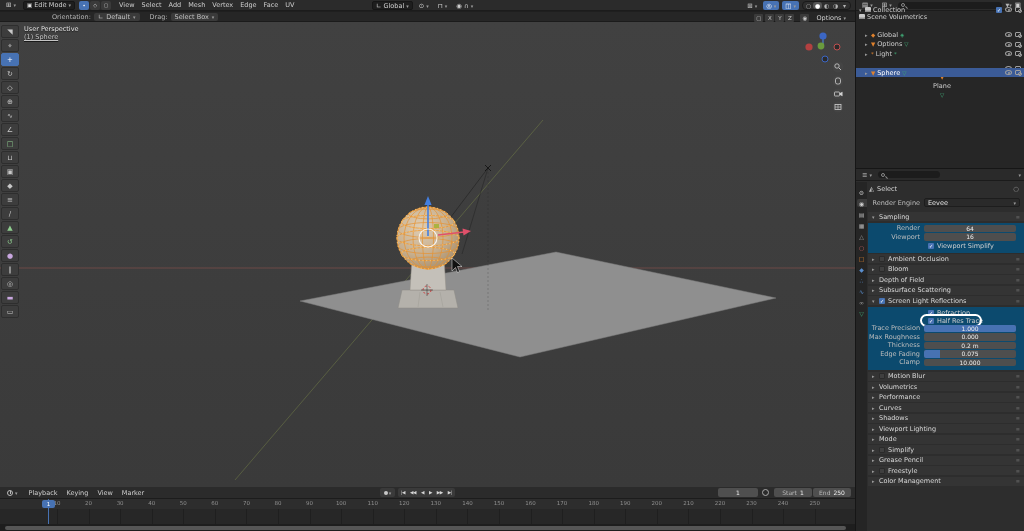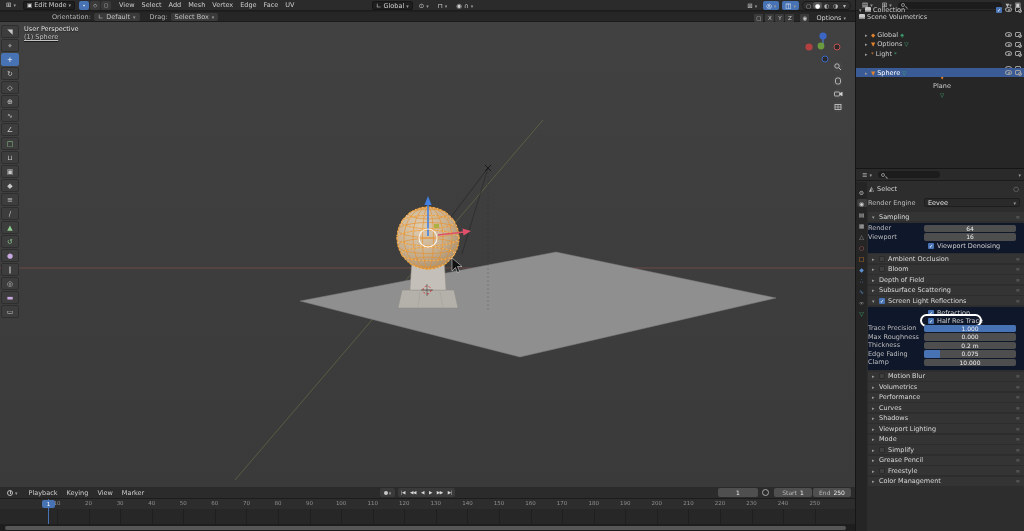--- a/index.html
+++ b/index.html
@@ -118,28 +118,28 @@
                border-bottom:1px solid #1b1b1b; }
   #pr-tabs { position:absolute; left:0; top:13px; width:11px; bottom:0; background:#252525;
              display:flex; flex-direction:column; align-items:center; gap:3px; padding-top:6px; }
   .ptab { width:10px; height:8px; display:flex; align-items:center; justify-content:center;
           font-size:6px; border-radius:2px 0 0 2px; }
   .ptab.active { background:#3c3c3c; }
   #pr-nav { position:absolute; left:13px; top:14px; right:2px; height:11px; display:flex;
             align-items:center; gap:3px; color:#d5d5d5; }
   #pr-content { position:absolute; left:12px; top:27px; right:0; bottom:0; overflow:hidden; }
   .eng-row { display:flex; align-items:center; margin:2px 4px 5px 0; }
-  .plabel { width:56px; color:#bdbdbd; padding-right:4px; flex:none; }
+  .plabel { width:56px; text-align:right; color:#bdbdbd; padding-right:4px; flex:none; }
   .dropdown { flex:1; height:9px; background:#2a2a2a; border:1px solid #1d1d1d; border-radius:2px;
               display:flex; align-items:center; padding:0 3px; color:#e3e3e3; }
   .dropdown .caret { margin-left:auto; }
   .panel { height:9px; background:#343434; margin-bottom:1.5px; display:flex; align-items:center;
            gap:3px; padding:0 4px; color:#d8d8d8; }
   .panel .grip { margin-left:auto; color:#6e6e6e; font-size:5px; }
-  .pbody { background:#0f172a; margin-bottom:1.5px; padding:2px 4px 3px 0; }
+  .pbody { background:#0c4a6e; margin-bottom:1.5px; padding:2px 4px 3px 0; }
   .chkrow { display:flex; align-items:center; gap:3px; margin-left:60px; height:8px;
             color:#cfcfcf; position:relative; }
   .vfield { display:flex; align-items:center; height:7.5px; margin-bottom:1px; }
   .vbox { flex:1; height:7.5px; background:#4e4e4e; border-radius:2px; position:relative;
           overflow:hidden; margin-right:4px; }
   .vbox .fill { position:absolute; left:0; top:0; bottom:0; background:#4772b3; }
   .vbox .val { position:absolute; inset:0; text-align:center; line-height:7.5px;
                color:#f0f0f0; font-size:6px; }
   #annot { position:absolute; left:-8px; top:-3px; width:62px; height:13px;
            border:2px solid #ffffff; border-radius:7px; pointer-events:none; }
@@ -617,21 +617,21 @@
             </span>
         </div>
         <div class="vfield">
           <span class="plabel">Viewport</span>
           <span class="vbox">
             <span class="val">16</span>
             </span>
         </div>
         <div class="chkrow">
           <span class="chk">✓</span>
-          <span>Viewport Denoising</span>
+          <span>Viewport Simplify</span>
         </div>
       </div>
 
       <div id="panels-mid">
           <div class="panel">
             <span class="tree-arrow">▸</span>
             <span class="chk off">✓</span>
             <span>Ambient Occlusion</span>
             <span class="grip">≡</span>
           </div>

